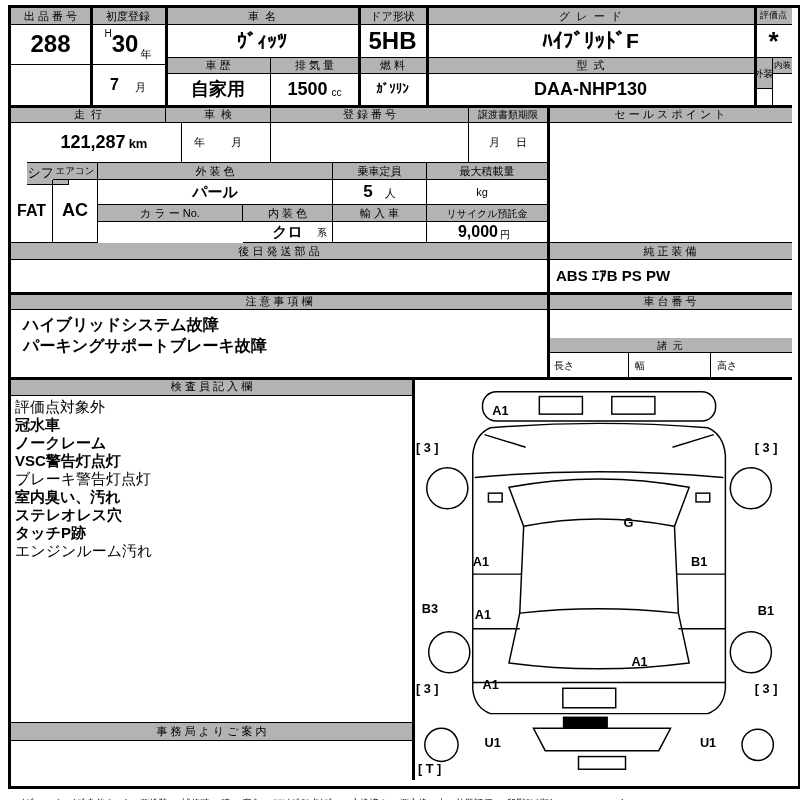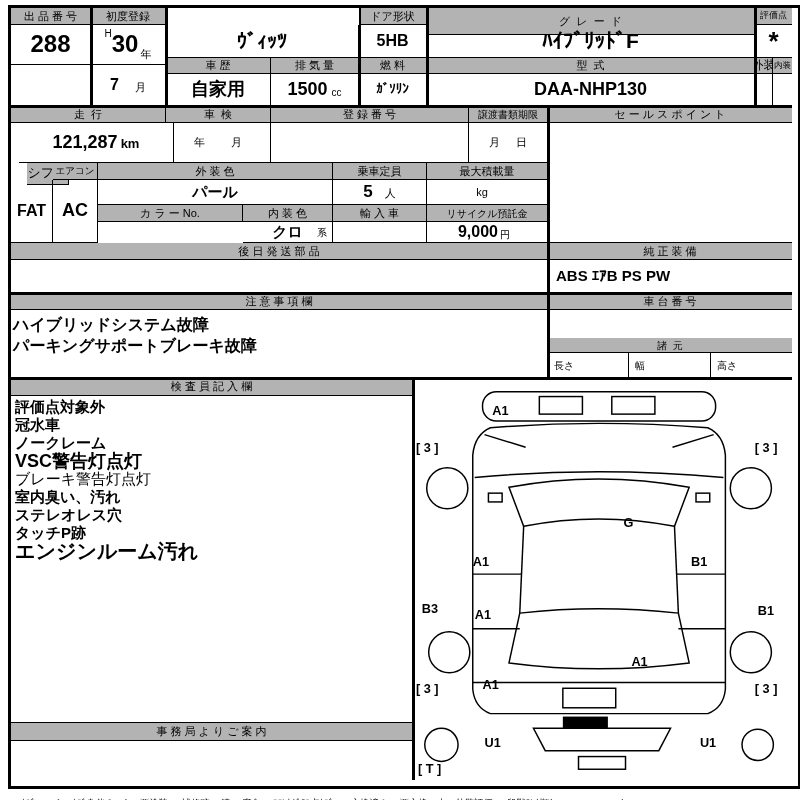--- a/index.html
+++ b/index.html
@@ -24,66 +24,67 @@
   .mk{font-family:"Liberation Sans","DejaVu Sans",sans-serif;font-size:13px;font-weight:bold;fill:#000;}
   .legend{position:absolute;left:8px;top:787px;width:786px;font-size:9.3px;line-height:11px;white-space:pre;}
 </style>
 </head>
 <body>
 
 <div class="sheet">
 
   <div class="cell hdr" style="left:0;top:0;width:80px;height:17px">出 品 番 号</div>
   <div class="cell hdr" style="left:80px;top:0;width:75px;height:17px">初度登録</div>
+  <div class="cell hdr" style="left:155px;top:0;width:193px;height:17px">車  名</div>
   <div class="cell hdr" style="left:348px;top:0;width:68px;height:17px">ドア形状</div>
-  <div class="cell hdr" style="left:416px;top:0;width:328px;height:27px">グ  レ  ー  ド</div>
+  <div class="cell hdr" style="left:416px;top:0;width:328px;height:17px">グ  レ  ー  ド</div>
   <div class="cell hdr nbr" style="left:744px;top:0;width:37px;height:17px;font-size:9px">評価点</div>
 
   <div class="cell val" style="left:0;top:17px;width:80px;height:40px;font-size:24px">288</div>
   <div class="cell" style="left:0;top:57px;width:80px;height:41px"></div>
 
   <div class="cell" style="left:80px;top:17px;width:75px;height:40px">
     <span style="font-size:10px;align-self:flex-start;margin-top:3px">H</span>
     <span style="font-size:24px;font-weight:bold">30</span>
     <span class="unit" style="align-self:flex-end;margin-bottom:4px;margin-left:2px">年</span>
   </div>
   <div class="cell" style="left:80px;top:57px;width:75px;height:41px">
     <span style="font-size:16px;font-weight:bold">7</span>
     <span class="unit" style="margin-left:16px;margin-top:4px">月</span>
   </div>
 
   <div class="cell val" style="left:155px;top:17px;width:193px;height:33px;font-size:20px">ｳﾞｨｯﾂ</div>
-  <div class="cell val" style="left:348px;top:17px;width:68px;height:33px;font-size:16px">5HB</div>
+  <div class="cell val" style="left:348px;top:17px;width:68px;height:33px;font-size:24px">5HB</div>
   <div class="cell val" style="left:416px;top:17px;width:328px;height:33px;font-size:21px">ﾊｲﾌﾞﾘｯﾄﾞF</div>
   <div class="cell val nbr" style="left:744px;top:17px;width:37px;height:33px;font-size:26px">*</div>
 
   <div class="cell hdr" style="left:155px;top:50px;width:105px;height:16px">車 歴</div>
   <div class="cell hdr" style="left:260px;top:50px;width:88px;height:16px">排 気 量</div>
   <div class="cell hdr" style="left:348px;top:50px;width:68px;height:16px">燃 料</div>
   <div class="cell hdr" style="left:416px;top:50px;width:328px;height:16px">型  式</div>
-  <div class="cell hdr" style="left:744px;top:50px;width:18px;height:16px;font-size:12px">外装</div>
+  <div class="cell hdr" style="left:744px;top:50px;width:18px;height:31px;font-size:10px">外装</div>
   <div class="cell hdr nbr" style="left:762px;top:50px;width:19px;height:16px;font-size:8.5px">内装</div>
 
   <div class="cell val" style="left:155px;top:66px;width:105px;height:32px;font-size:18px">自家用</div>
   <div class="cell" style="left:260px;top:66px;width:88px;height:32px">
     <span style="font-size:18px;font-weight:bold">1500</span>
     <span class="unit2" style="margin-left:4px;margin-top:6px">cc</span>
   </div>
   <div class="cell val" style="left:348px;top:66px;width:68px;height:32px;font-size:13px">ｶﾞｿﾘﾝ</div>
   <div class="cell val" style="left:416px;top:66px;width:328px;height:32px;font-size:18px">DAA-NHP130</div>
   <div class="cell" style="left:744px;top:66px;width:18px;height:32px"></div>
   <div class="cell nbr" style="left:762px;top:66px;width:19px;height:32px"></div>
 
   <div class="cell hdr" style="left:0;top:98px;width:155px;height:17px">走  行</div>
   <div class="cell hdr" style="left:155px;top:98px;width:105px;height:17px">車  検</div>
   <div class="cell hdr" style="left:260px;top:98px;width:198px;height:17px">登 録 番 号</div>
   <div class="cell hdr" style="left:458px;top:98px;width:79px;height:17px;font-size:10px">譲渡書類期限</div>
   <div class="cell hdr nbr" style="left:537px;top:98px;width:244px;height:17px">セ ー ル ス ポ イ ン ト</div>
 
-  <div class="cell" style="left:8px;top:115px;width:155px;height:40px">
+  <div class="cell" style="left:16px;top:115px;width:155px;height:40px">
     <span style="font-size:18px;font-weight:bold">121,287</span>
     <span style="font-size:13px;font-weight:bold;margin-left:3px;margin-top:4px">km</span>
   </div>
   <div class="cell" style="left:155px;top:115px;width:105px;height:40px">
     <span class="unit">年</span>
     <span class="unit" style="margin-left:26px">月</span>
   </div>
   <div class="cell" style="left:260px;top:115px;width:198px;height:40px"></div>
   <div class="cell" style="left:458px;top:115px;width:79px;height:40px">
     <span class="unit">月</span>
@@ -122,47 +123,47 @@
     <span style="font-size:16px;font-weight:bold">9,000</span>
     <span class="unit2" style="margin-left:2px;margin-top:4px">円</span>
   </div>
 
   <div class="cell hdr" style="left:0;top:235px;width:537px;height:17px">後 日 発 送 部 品</div>
   <div class="cell" style="left:0;top:252px;width:537px;height:33px"></div>
   <div class="cell hdr nbr" style="left:537px;top:235px;width:244px;height:17px">純 正 装 備</div>
   <div class="cell val left nbr" style="left:537px;top:252px;width:244px;height:33px;font-size:15px;padding-left:8px">ABS ｴｱB PS PW</div>
 
   <div class="cell hdr" style="left:0;top:285px;width:537px;height:17px">注 意 事 項 欄</div>
-  <div class="cell col" style="left:0;top:302px;width:537px;height:68px;padding:4px 2px">
+  <div class="cell col" style="left:0;top:302px;width:537px;height:68px;padding:4px 12px">
     <div style="font-size:16px;font-weight:bold;line-height:21px">ハイブリッドシステム故障</div>
     <div style="font-size:16px;font-weight:bold;line-height:21px">パーキングサポートブレーキ故障</div>
   </div>
   <div class="cell hdr nbr" style="left:537px;top:285px;width:244px;height:17px">車 台 番 号</div>
   <div class="cell hdr nbr" style="left:537px;top:330px;width:244px;height:15px;font-size:10px">諸  元</div>
   <div class="cell left" style="left:537px;top:345px;width:81px;height:25px;padding-left:6px">
     <span class="unit2">長さ</span>
   </div>
   <div class="cell left" style="left:618px;top:345px;width:82px;height:25px;padding-left:6px">
     <span class="unit2">幅</span>
   </div>
   <div class="cell left nbr" style="left:700px;top:345px;width:81px;height:25px;padding-left:6px">
     <span class="unit2">高さ</span>
   </div>
 
   <div class="cell hdr" style="left:0;top:370px;width:402px;height:18px">検 査 員 記 入 欄</div>
   <div class="cell col" style="left:0;top:388px;width:402px;height:327px;padding:2px 4px">
-    <div style="font-size:15px;font-weight:bold;line-height:18px">評価点対象外</div>
+    <div style="font-size:15px;font-weight:normal;line-height:18px">評価点対象外</div>
     <div style="font-size:15px;font-weight:bold;line-height:18px">冠水車</div>
     <div style="font-size:15px;font-weight:bold;line-height:18px">ノークレーム</div>
-    <div style="font-size:18px;font-weight:bold;line-height:18px">VSC警告灯点灯</div>
+    <div style="font-size:15px;font-weight:bold;line-height:18px">VSC警告灯点灯</div>
     <div style="font-size:15px;font-weight:normal;line-height:18px">ブレーキ警告灯点灯</div>
     <div style="font-size:15px;font-weight:bold;line-height:18px">室内臭い、汚れ</div>
     <div style="font-size:15px;font-weight:bold;line-height:18px">ステレオレス穴</div>
     <div style="font-size:15px;font-weight:bold;line-height:18px">タッチP跡</div>
-    <div style="font-size:20px;font-weight:bold;line-height:18px">エンジンルーム汚れ</div>
+    <div style="font-size:15px;font-weight:normal;line-height:18px">エンジンルーム汚れ</div>
   </div>
   <div class="cell hdr" style="left:0;top:715px;width:402px;height:18px">事 務 局 よ り ご 案 内</div>
   <div class="cell nbb" style="left:0;top:733px;width:402px;height:39px"></div>
 
   <div class="cell nbr nbb" style="left:402px;top:370px;width:379px;height:402px">
     <svg width="377" height="400" viewBox="0 0 385 410" preserveAspectRatio="none">
 
       <rect class="sline" x="70" y="13" width="238" height="30" rx="14"></rect>
       <rect class="sline" x="128" y="18" width="44" height="18"></rect>
       <rect class="sline" x="202" y="18" width="44" height="18"></rect>

